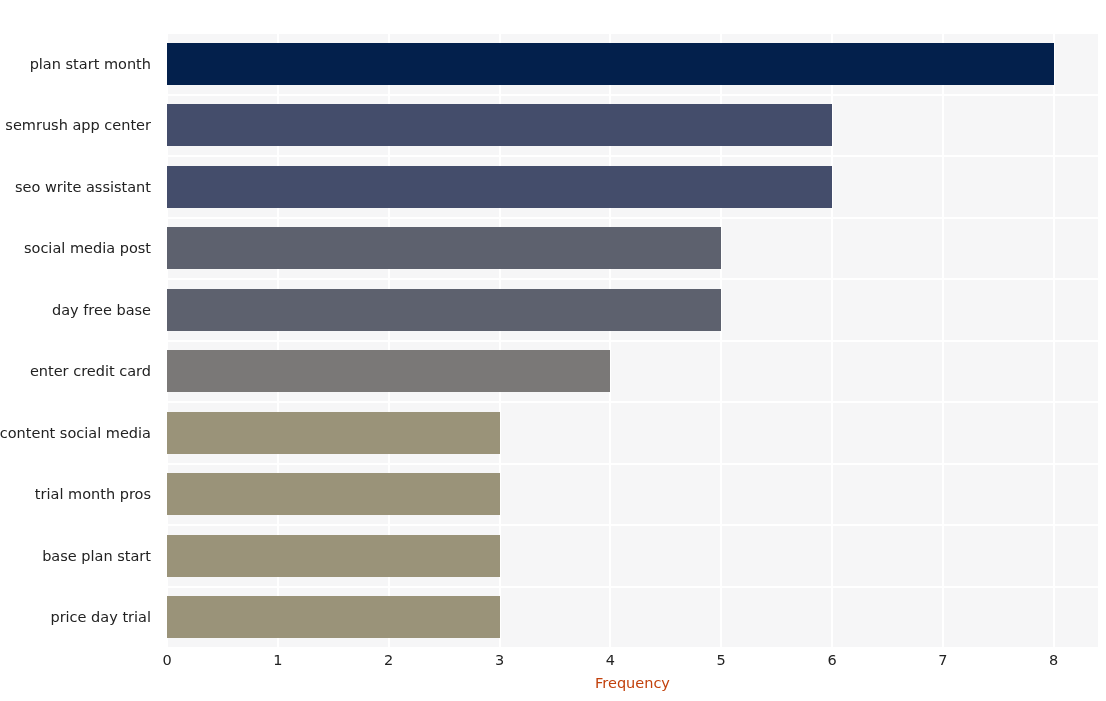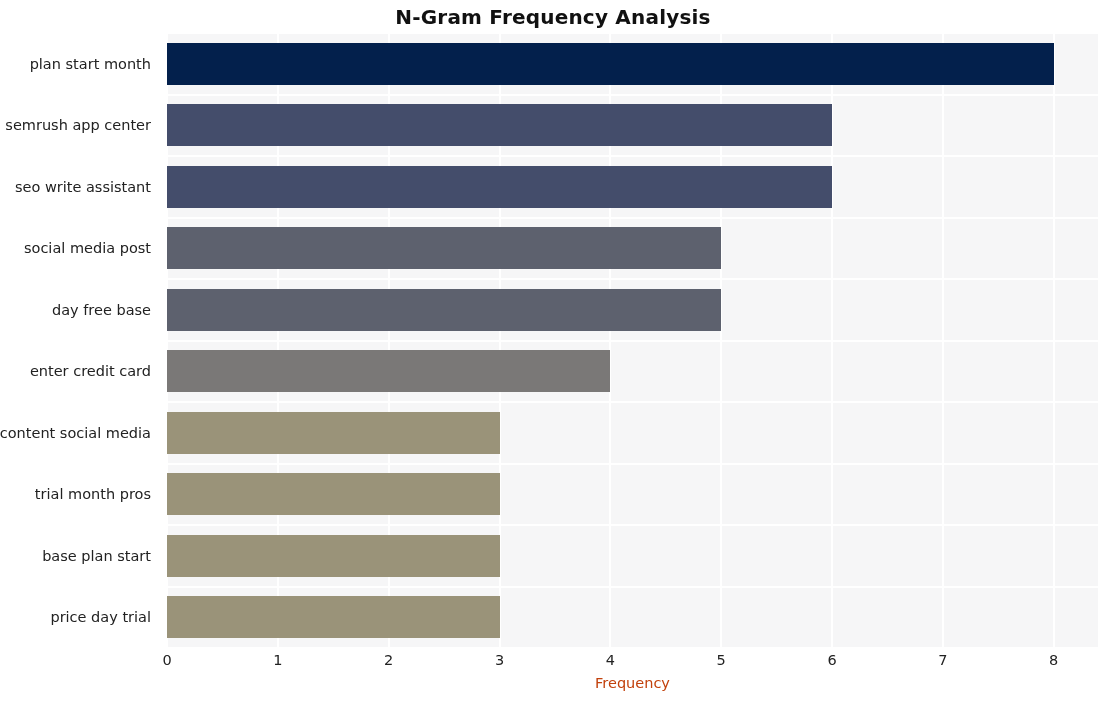--- a/index.html
+++ b/index.html
@@ -98,21 +98,20 @@
     text-align: center;
     font-size: 14.5px;
     color: #c2410c;
   }
 </style>
 </head>
 <body>
 
 <div id="figure">
 
-  <div id="chart-title">N-Gram Frequency Analysis</div>
 
   <div id="plot-area">
     <div id="gridlines-v">
         <div class="vgrid" style="left: -1px;"></div>
         <div class="vgrid" style="left: 109.833px;"></div>
         <div class="vgrid" style="left: 220.667px;"></div>
         <div class="vgrid" style="left: 331.5px;"></div>
         <div class="vgrid" style="left: 442.333px;"></div>
         <div class="vgrid" style="left: 553.167px;"></div>
         <div class="vgrid" style="left: 664px;"></div>

